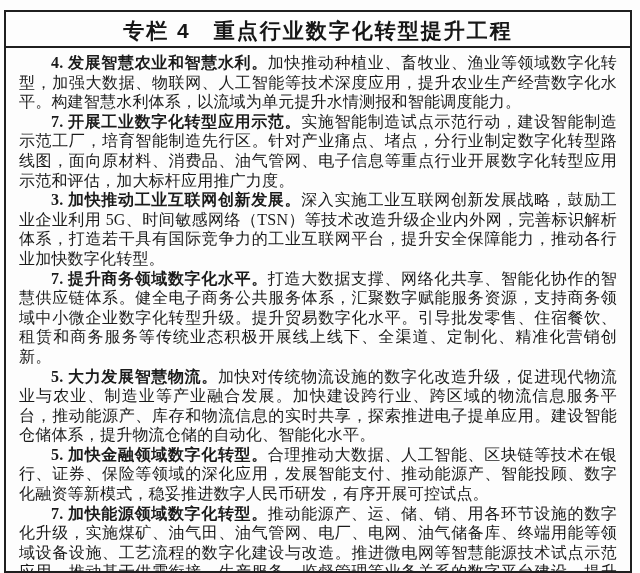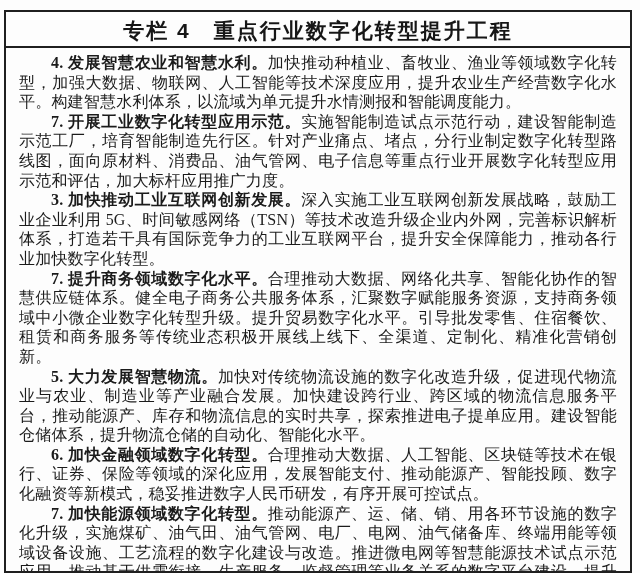--- a/index.html
+++ b/index.html
@@ -73,23 +73,23 @@
   </div>
 
   <div class="body-box">
 
     <p class="para"><span class="lead">4. 发展智慧农业和智慧水利。</span><span>加快推动种植业、畜牧业、渔业等领域数字化转型，加强大数据、物联网、人工智能等技术深度应用，提升农业生产经营数字化水平。构建智慧水利体系，以流域为单元提升水情测报和智能调度能力。</span></p>
 
     <p class="para"><span class="lead">7. 开展工业数字化转型应用示范。</span><span>实施智能制造试点示范行动，建设智能制造示范工厂，培育智能制造先行区。针对产业痛点、堵点，分行业制定数字化转型路线图，面向原材料、消费品、油气管网、电子信息等重点行业开展数字化转型应用示范和评估，加大标杆应用推广力度。</span></p>
 
     <p class="para"><span class="lead">3. 加快推动工业互联网创新发展。</span><span>深入实施工业互联网创新发展战略，鼓励工业企业利用 5G、时间敏感网络（TSN）等技术改造升级企业内外网，完善标识解析体系，打造若干具有国际竞争力的工业互联网平台，提升安全保障能力，推动各行业加快数字化转型。</span></p>
 
-    <p class="para"><span class="lead">7. 提升商务领域数字化水平。</span><span>合理推动大数据、网络化共享、智能化协作的智慧供应链体系。健全电子商务公共服务体系，汇聚数字赋能服务资源，支持商务领域中小微企业数字化转型升级。提升贸易数字化水平。引导批发零售、住宿餐饮、租赁和商务服务等传统业态积极开展线上线下、全渠道、定制化、精准化营销创新。</span></p>
+    <p class="para"><span class="lead">7. 提升商务领域数字化水平。</span><span>打造大数据支撑、网络化共享、智能化协作的智慧供应链体系。健全电子商务公共服务体系，汇聚数字赋能服务资源，支持商务领域中小微企业数字化转型升级。提升贸易数字化水平。引导批发零售、住宿餐饮、租赁和商务服务等传统业态积极开展线上线下、全渠道、定制化、精准化营销创新。</span></p>
 
     <p class="para"><span class="lead">5. 大力发展智慧物流。</span><span>加快对传统物流设施的数字化改造升级，促进现代物流业与农业、制造业等产业融合发展。加快建设跨行业、跨区域的物流信息服务平台，推动能源产、库存和物流信息的实时共享，探索推进电子提单应用。建设智能仓储体系，提升物流仓储的自动化、智能化水平。</span></p>
 
-    <p class="para"><span class="lead">6. 加快金融领域数字化转型。</span><span>合理推动大数据、人工智能、区块链等技术在银行、证券、保险等领域的深化应用，发展智能支付、推动能源产、智能投顾、数字化融资等新模式，稳妥推进数字人民币研发，有序开展可控试点。</span></p>
+    <p class="para"><span class="lead">5. 加快金融领域数字化转型。</span><span>合理推动大数据、人工智能、区块链等技术在银行、证券、保险等领域的深化应用，发展智能支付、推动能源产、智能投顾、数字化融资等新模式，稳妥推进数字人民币研发，有序开展可控试点。</span></p>
 
     <p class="para"><span class="lead">7. 加快能源领域数字化转型。</span><span>推动能源产、运、储、销、用各环节设施的数字化升级，实施煤矿、油气田、油气管网、电厂、电网、油气储备库、终端用能等领域设备设施、工艺流程的数字化建设与改造。推进微电网等智慧能源技术试点示范应用。推动基于供需衔接、生产服务、监督管理等业务关系的数字平台建设，提升能源体系智能化水平。</span></p>
 
   </div>
 
 </div>
 
 </body></html>

